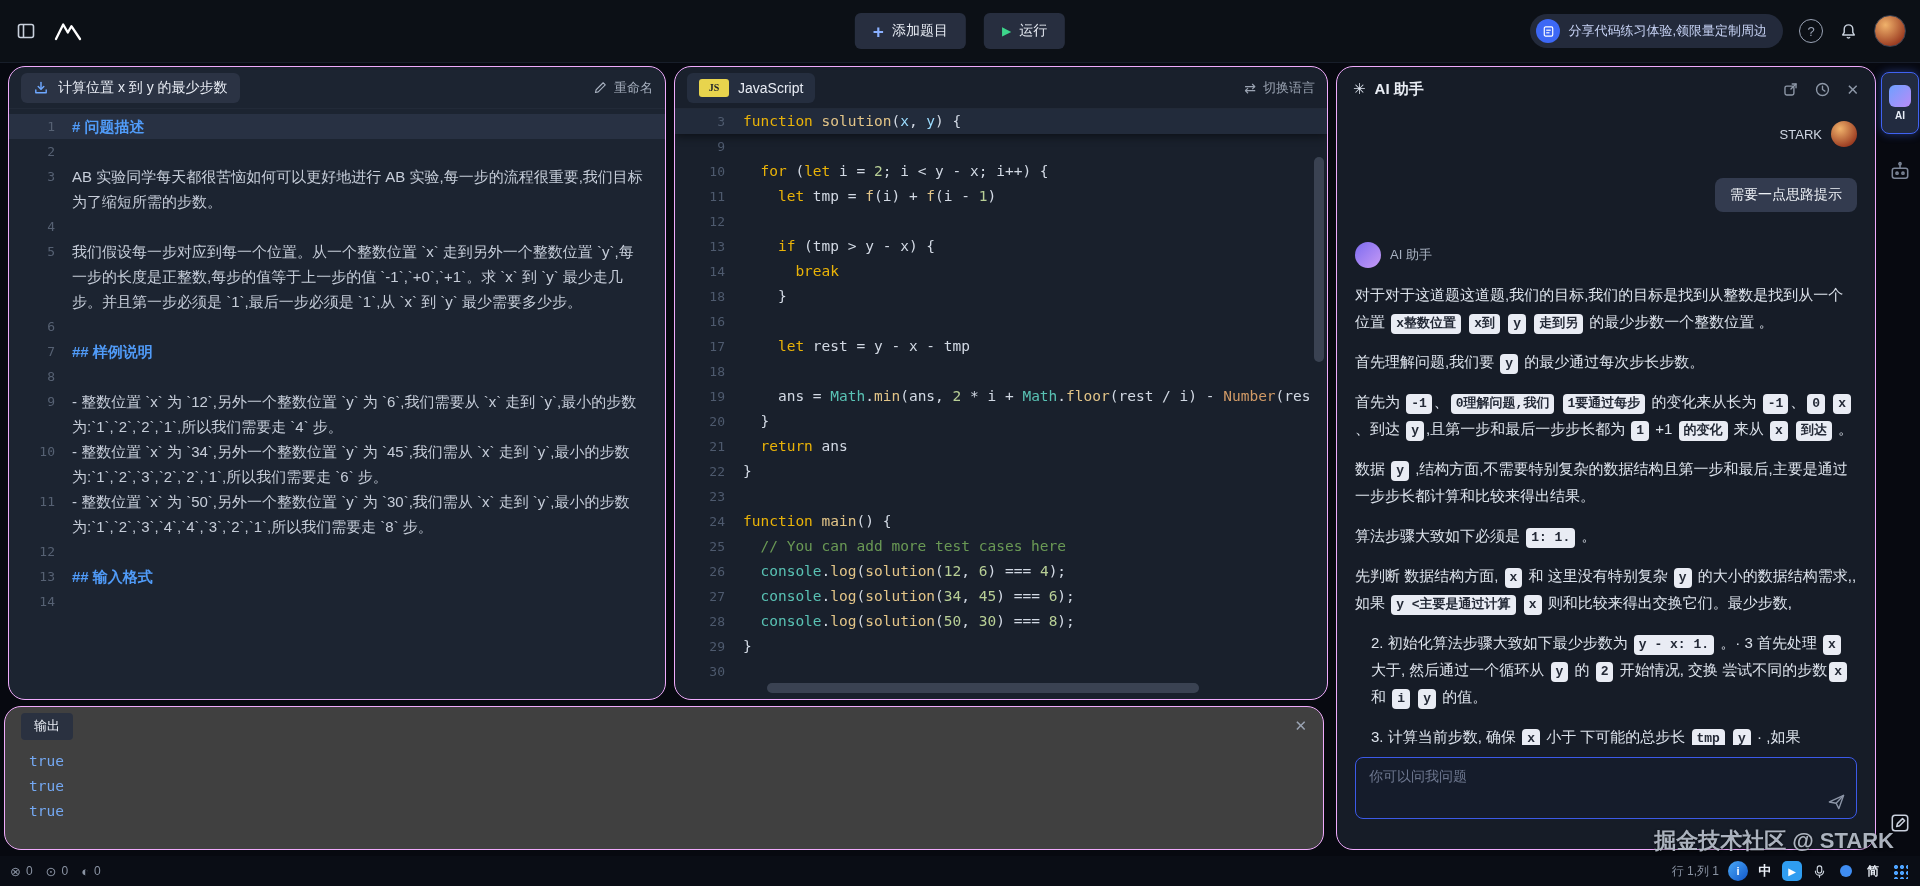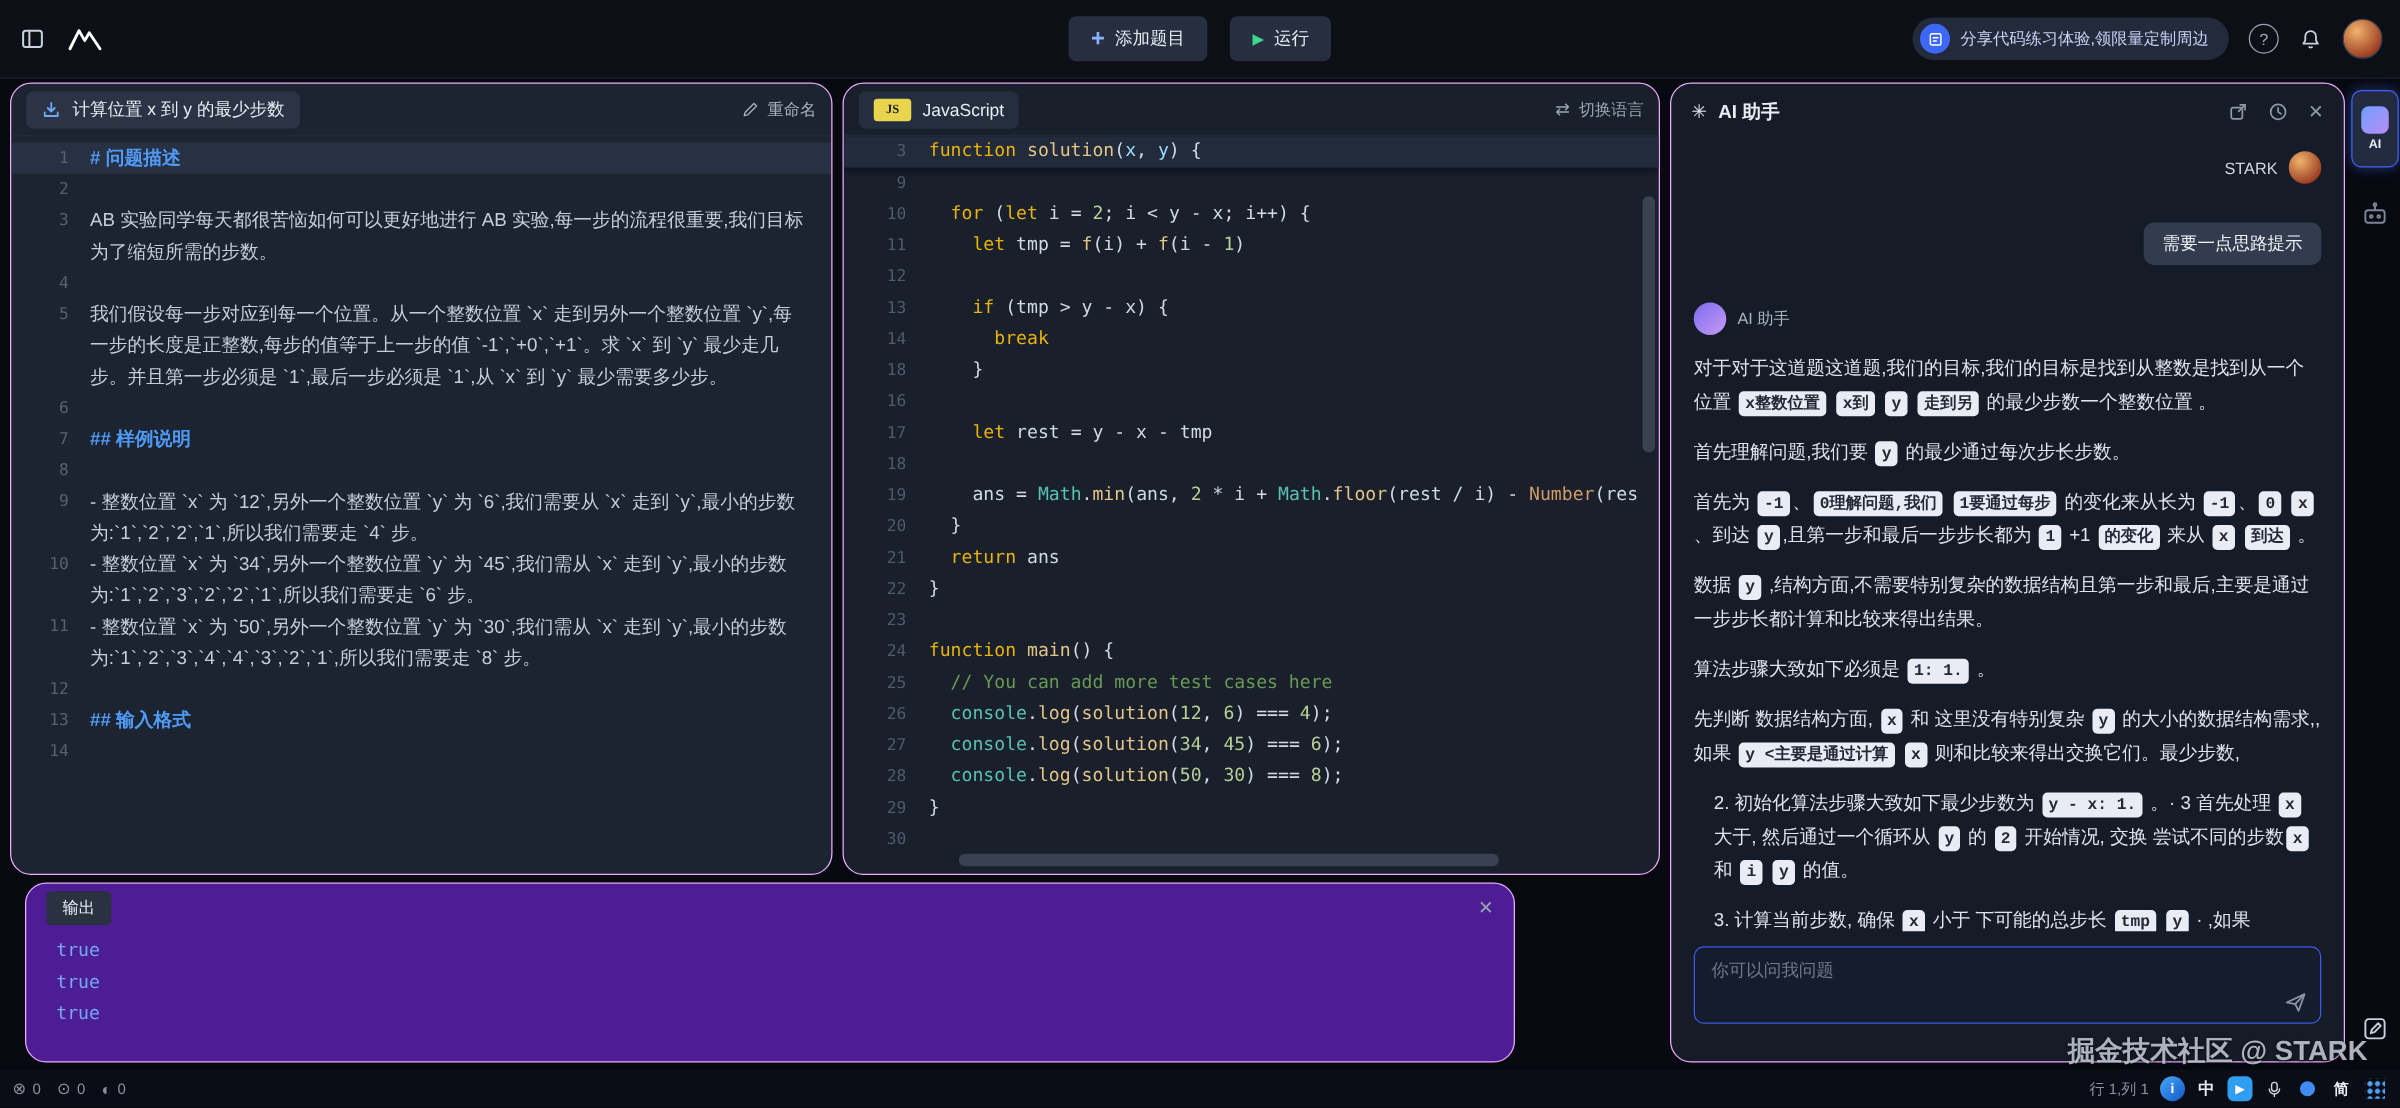--- a/index.html
+++ b/index.html
@@ -20,21 +20,21 @@
   .banner{height:34px;border-radius:17px;background:#232a3b;display:flex;align-items:center;gap:8px;padding:0 16px 0 6px;color:#c7d3f5;font-size:13px;cursor:pointer;}
   .banner-ic{width:24px;height:24px;border-radius:50%;background:#3d68f5;display:flex;align-items:center;justify-content:center;}
   .help{width:22px;height:22px;border-radius:50%;border:1.5px solid #9aa3b5;color:#9aa3b5;font-size:13px;display:flex;align-items:center;justify-content:center;cursor:pointer;}
   .avatar{width:30px;height:30px;border-radius:50%;background:radial-gradient(circle at 35% 30%,#f0b26b,#9c3d22 75%);border:1px solid #3a4252;cursor:pointer;}
   .ic{color:#c9d1dd;cursor:pointer;}
   
   .panel{position:absolute;background:#1b222e;border:1px solid #f0abfc;border-radius:17px;overflow:hidden;box-sizing:border-box;}
   #panel-problem{left:8px;top:66px;width:658px;height:634px;background:#1c2431;}
   #panel-code{left:674px;top:66px;width:654px;height:634px;background:#19202c;}
   #panel-ai{left:1336px;top:66px;width:540px;height:784px;background:#161c27;}
-  #panel-output{left:20px;top:706px;width:1192px;height:144px;background:#4c1d95;}
+  #panel-output{left:4px;top:706px;width:1320px;height:144px;background:#404040;}
   .phead{height:42px;display:flex;align-items:center;justify-content:space-between;padding:0 12px;border-bottom:1px solid #222a38;box-sizing:border-box;}
   .ptitle{display:flex;align-items:center;gap:9px;background:#2b3344;border-radius:6px;height:30px;padding:0 12px;color:#e8ecf4;font-size:14px;cursor:pointer;}
   .rename{display:flex;gap:7px;align-items:center;color:#a7b0bf;font-size:13px;cursor:pointer;}
   
   .md-body{position:absolute;top:42px;bottom:0;left:0;right:0;overflow:hidden;padding-top:5px;font-size:15px;line-height:25px;color:#c6cdd9;}
   .md-row{display:flex;align-items:flex-start;min-height:25px;}
   .md-active{background:rgba(130,152,196,.12);}
   .md-num{width:46px;flex:none;text-align:right;padding-right:17px;color:#566173;font-size:13px;line-height:25px;font-family:"DejaVu Sans Mono","Liberation Mono",monospace;}
   .md-text{flex:1;padding-right:18px;min-height:25px;word-break:break-all;}
   .md-h{color:#509bf8;font-weight:700;}

